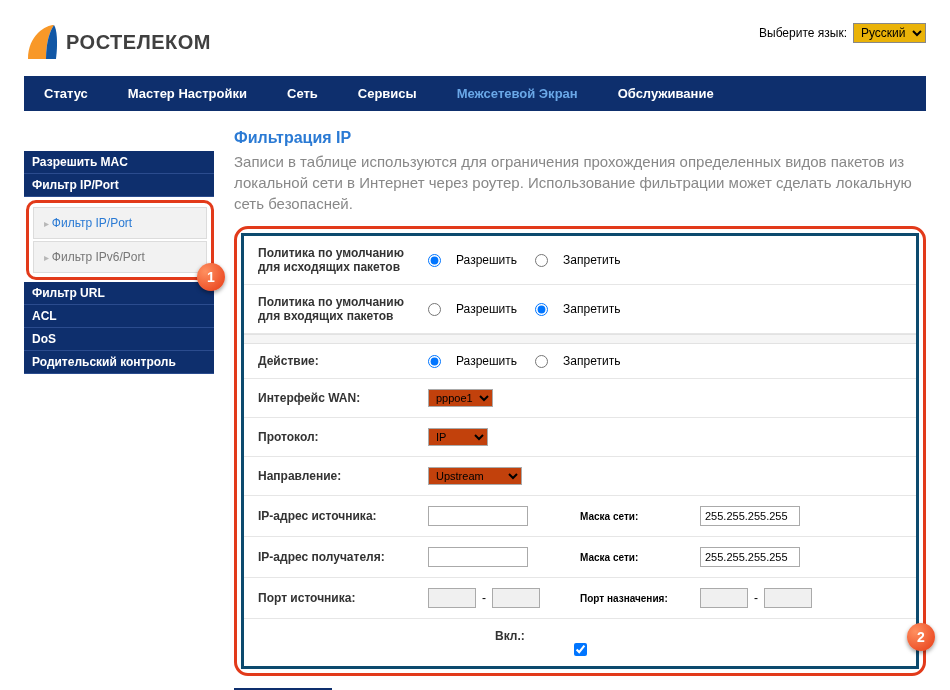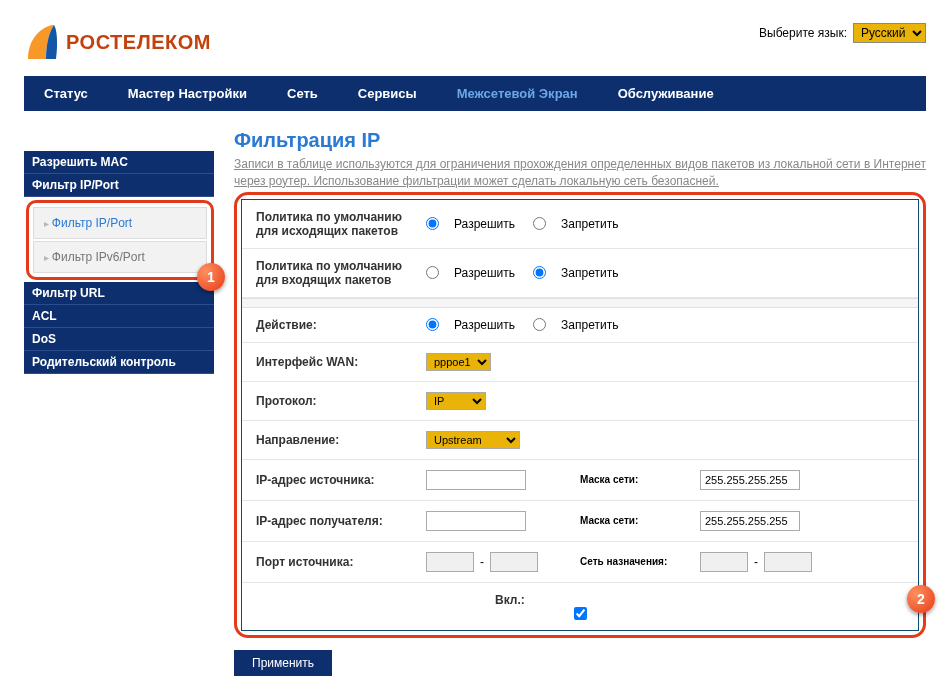--- a/index.html
+++ b/index.html
@@ -1,50 +1,50 @@
 <!DOCTYPE html>
 <html><head>
 <meta charset="utf-8">
 <style>
 * { box-sizing: border-box; margin: 0; padding: 0; }
 body { font-family: Arial, sans-serif; font-size: 12px; background: #fff; width: 950px; height: 690px; position: relative; }
 .page-wrap { padding: 15px 24px; }
 .header { display: flex; justify-content: space-between; align-items: flex-start; padding: 8px 0 15px; }
 .logo { display: flex; align-items: center; gap: 6px; }
 .logo-icon { width: 36px; height: 38px; }
-.logo-text { font-size: 20px; font-weight: bold; color: #c2410c; letter-spacing: 0.5px; }
+.logo-text { font-size: 20px; font-weight: bold; color: #404040; letter-spacing: 0.5px; }
 .lang { display: flex; align-items: center; gap: 6px; font-size: 12px; }
 .lang select { border: 1px solid #888; background: #eab308; font-size: 12px; padding: 1px 3px; }
 .nav { background: #0e2f6d; display: flex; }
 .nav-item { color: #fff; padding: 10px 20px; font-size: 13px; font-weight: bold; cursor: pointer; }
 .nav-item.active { color: #6aa8e8; }
 .body { display: flex; gap: 20px; margin-top: 18px; }
 .sidebar { width: 190px; flex-shrink: 0; padding-top: 22px; }
 .side-cat { background: #0e2f6d; color: #fff; font-weight: bold; font-size: 12px; padding: 4px 8px; border-bottom: 1px solid #2b4c8e; cursor: pointer; }
 .sub-wrap { border: 3px solid #e23a1a; border-radius: 10px; padding: 2px; position: relative; margin: 3px 0 2px 2px; }
 .sub-item { background: #f2f2f2; border: 1px solid #dcdcdc; padding: 8px 10px; margin: 2px; font-size: 12px; color: #777; cursor: pointer; }
 .sub-item.active { color: #2a7ad4; }
 .sub-item::before { content: "▸ "; color: #b7b7b7; font-size: 10px; }
 .badge { position: absolute; width: 28px; height: 28px; border-radius: 50%; background: radial-gradient(circle at 30% 30%, #ff9060, #e63a15); color: #fff; display: flex; align-items: center; justify-content: center; font-weight: bold; font-size: 14px; box-shadow: 0 2px 4px rgba(0,0,0,.4); }
 .badge-1 { bottom: -14px; right: -14px; }
 .badge-2 { bottom: 22px; right: -12px; }
 .content { flex: 1; }
-.page-title { color: #2a7ad4; font-size: 20px; font-weight: bold; margin-bottom: 4px; }
-.page-desc { color: #888; font-size: 12px; line-height: 1.4; margin-bottom: 2px; text-decoration: underline; }
+.page-title { color: #2a7ad4; font-size: 16px; font-weight: bold; margin-bottom: 4px; }
+.page-desc { color: #888; font-size: 15px; line-height: 1.4; margin-bottom: 12px; }
 .form-outline { border: 3px solid #e23a1a; border-radius: 14px; padding: 4px; position: relative; }
-.form-panel { border: 1px solid #0c4a6e; background: #fff; }
+.form-panel { border: 3px solid #0c4a6e; background: #fff; }
 .row { display: flex; align-items: center; padding: 10px 14px; border-bottom: 1px solid #e6e6e6; }
 .row:last-child { border-bottom: none; flex-direction: column; }
 .row .lbl { width: 170px; font-weight: bold; font-size: 12px; color: #333; flex-shrink: 0; }
 .row .ctl { flex: 1; display: flex; align-items: center; gap: 4px; }
 .row .ctl2 { display: flex; align-items: center; gap: 6px; }
 .row .lbl2 { width: 120px; font-weight: bold; font-size: 10px; }
 .sep-row { height: 10px; background: #f5f5f5; border-top: 1px solid #e2e2e2; border-bottom: 1px solid #e2e2e2; padding: 0; }
 .radio-lbl { font-size: 12px; margin-right: 14px; display: inline-flex; align-items: center; gap: 15px; }
-select { border: 1px solid #aaa; font-size: 11px; padding: 1px 3px; background: #eab308; }
+select { border: 1px solid #aaa; font-size: 11px; padding: 1px 3px; background: #c2410c; }
 input[type=text] { border: 1px solid #aaa; padding: 3px 4px; font-size: 11px; }
 input.w110 { width: 100px; }
 input.w55 { width: 48px; background: #f0f0f0; }
 .dual-col { display: flex; width: 100%; }
 .dual-col .left { display: flex; align-items: center; flex: 1; }
 .dual-col .right { display: flex; align-items: center; flex: 1; }
 .apply-btn { background: #0e2f6d; color: #fff; border: none; padding: 6px 18px; font-size: 12px; font-weight: normal; margin-top: 12px; cursor: pointer; }
 </style>
 </head>
 <body>
@@ -192,21 +192,21 @@
             <div class="dual-col">
               <div class="left">
                 <div class="lbl">Порт источника:</div>
                 <div class="ctl2">
                   <input type="text" class="w55" style="">
                   <span>-</span>
                   <input type="text" class="w55" style="">
                 </div>
               </div>
               <div class="right">
-                <div class="lbl2">Сеть назначения:</div>
+                <div class="lbl2">Порт назначения:</div>
                 <div class="ctl2">
                   <input type="text" class="w55" style="">
                   <span>-</span>
                   <input type="text" class="w55" style="">
                 </div>
               </div>
             </div>
           </div>
 
           <div class="row">

